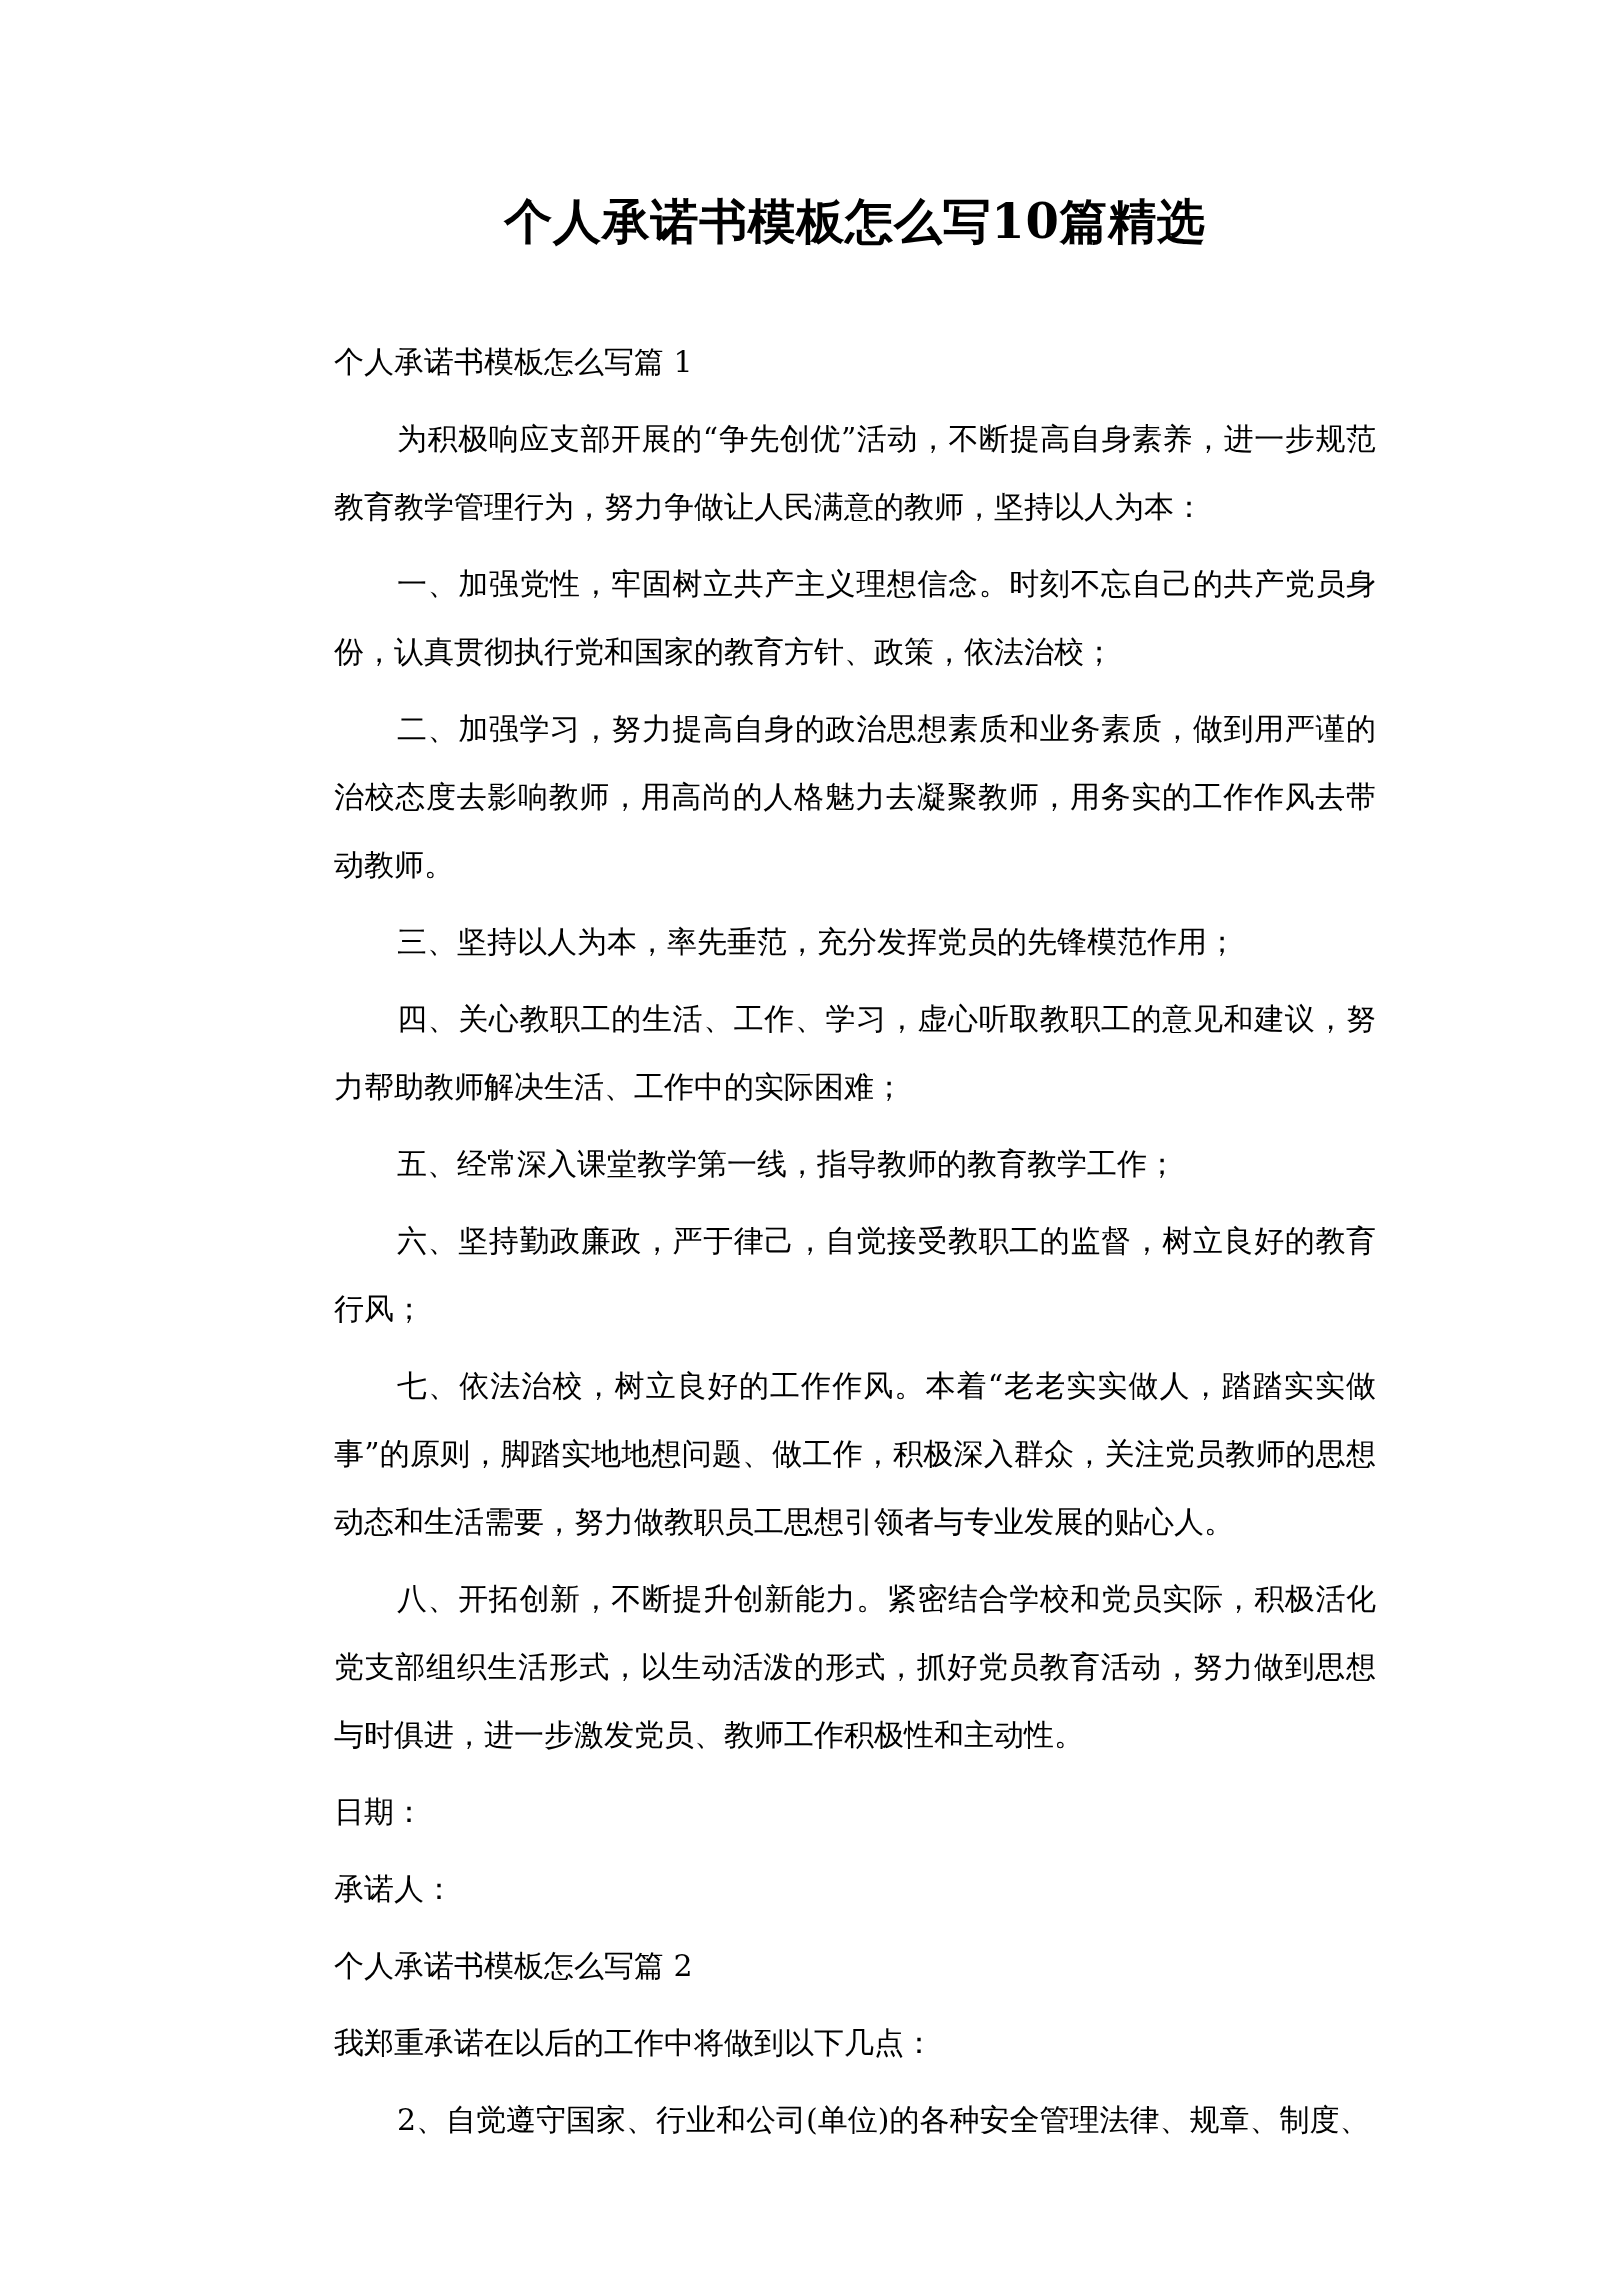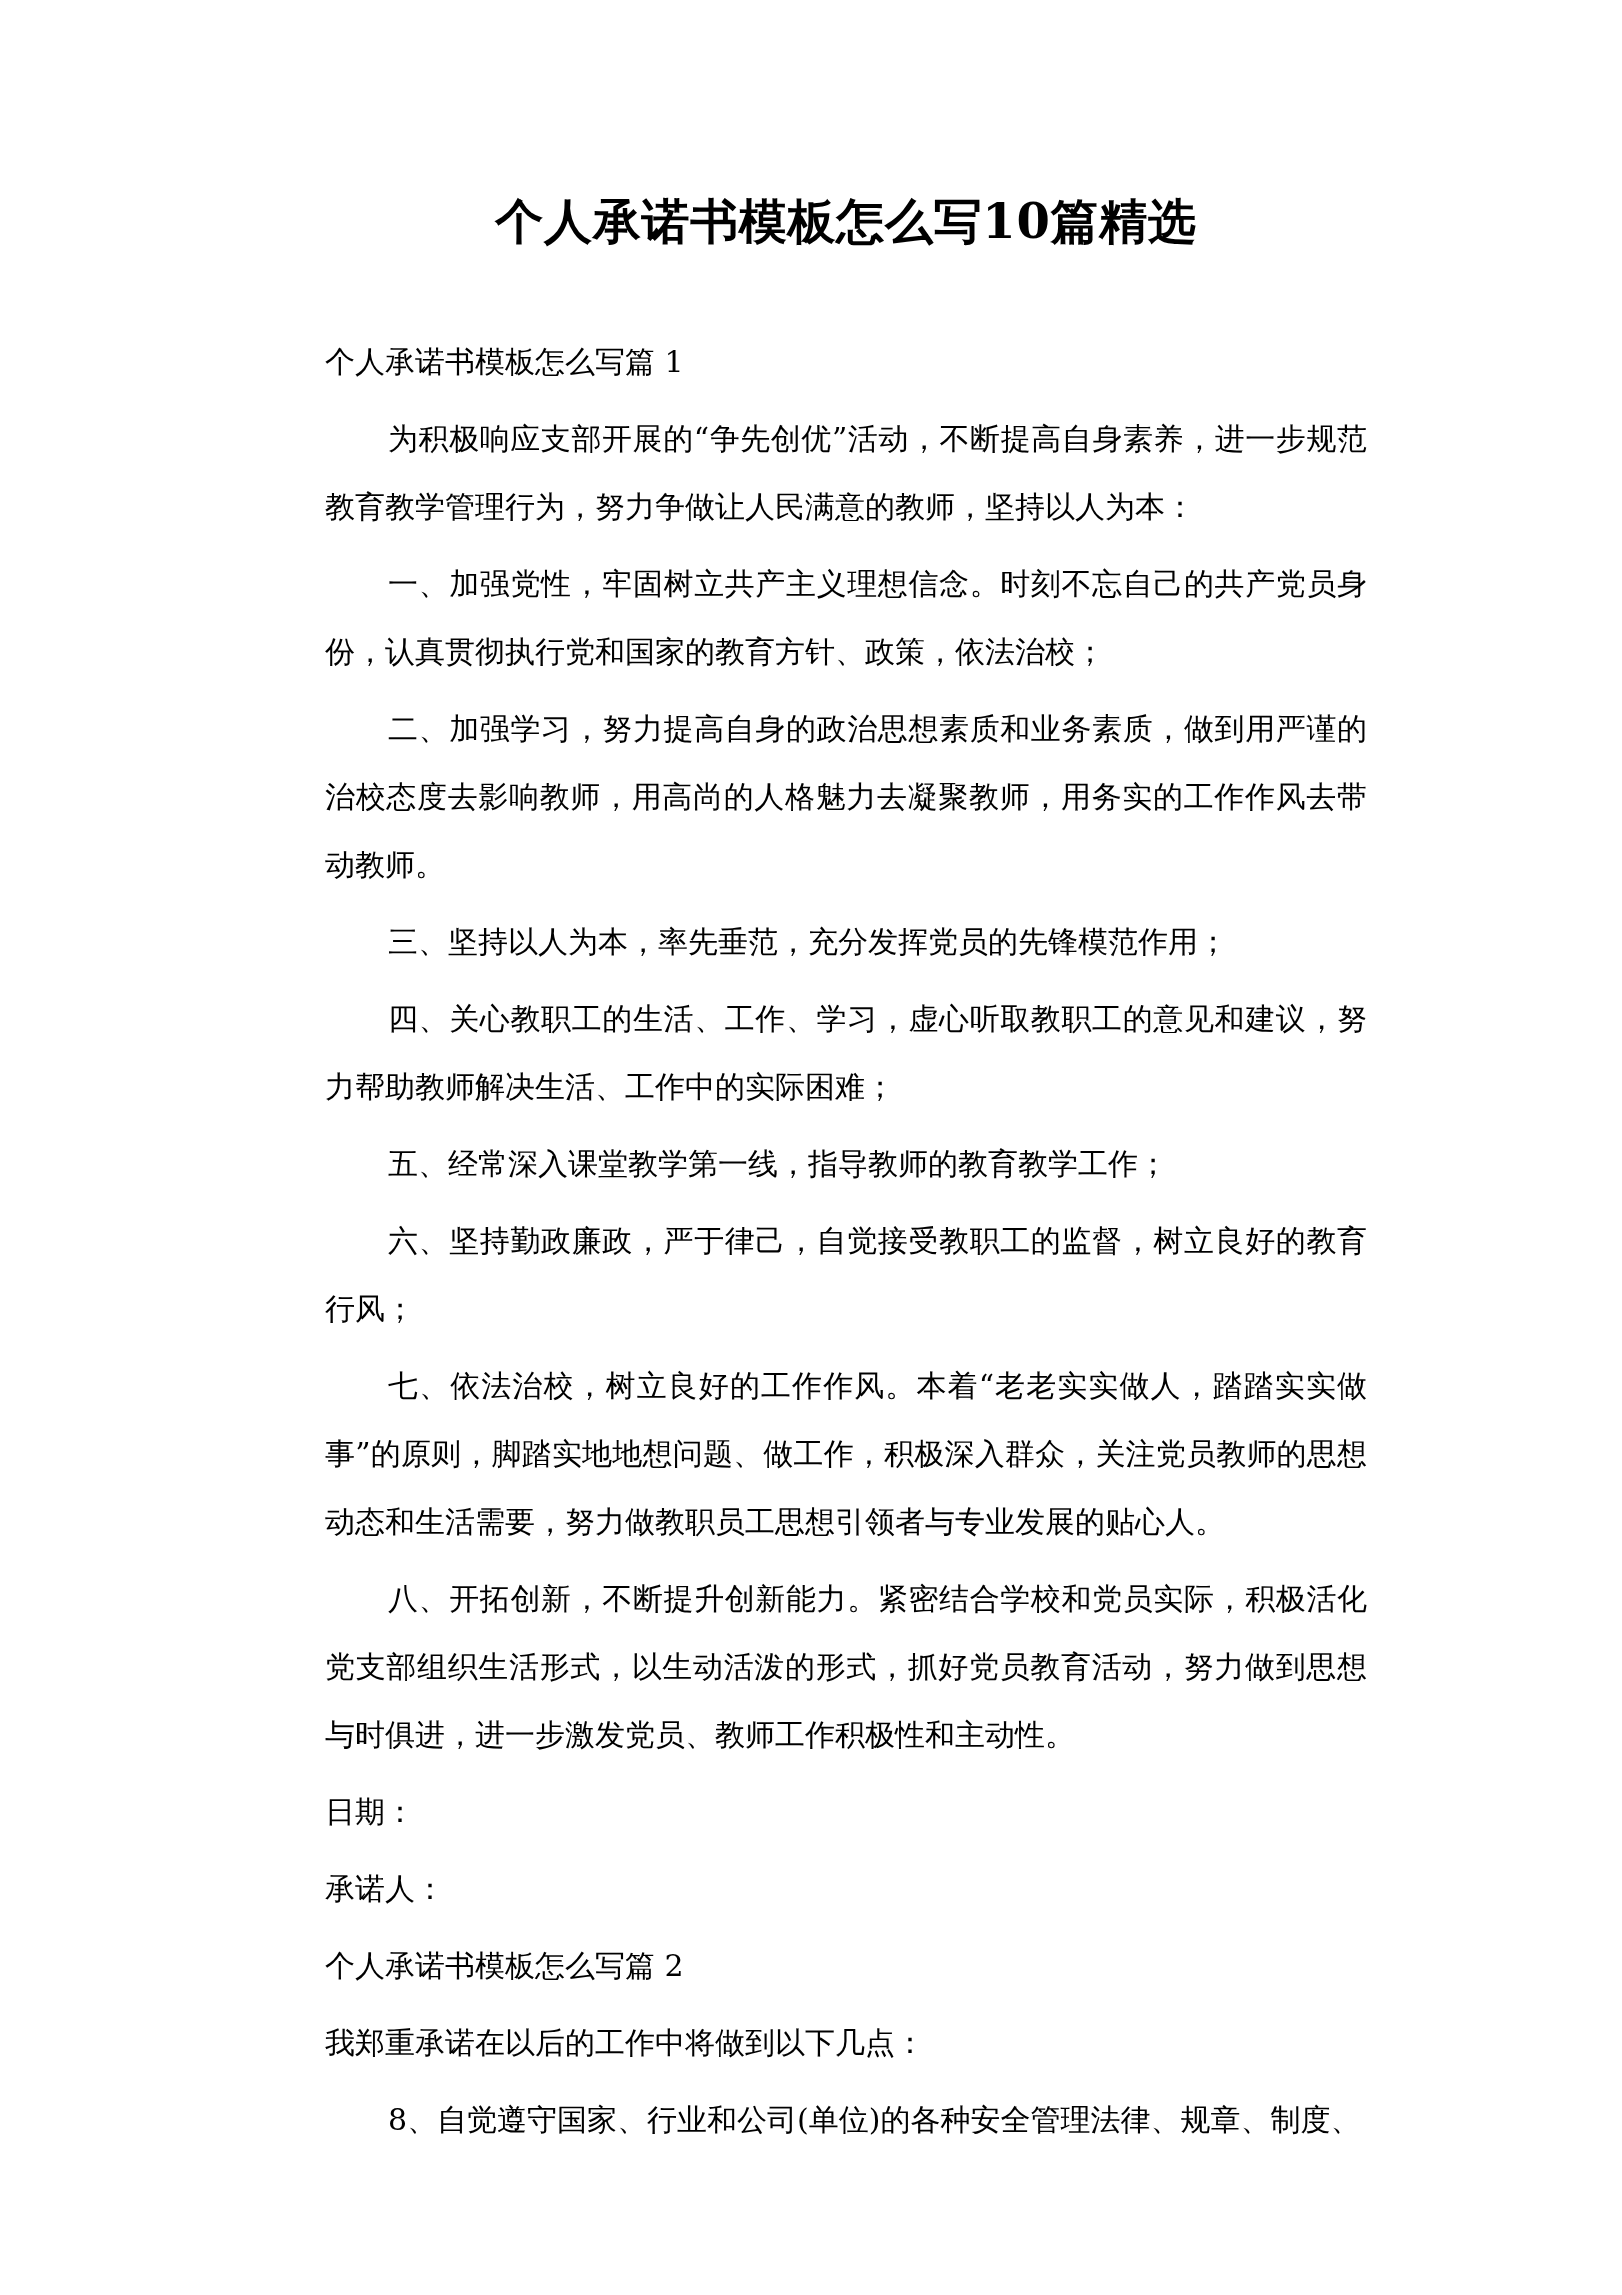--- a/index.html
+++ b/index.html
@@ -12,21 +12,21 @@
     width: 1623px;
     height: 2295px;
     position: relative;
     font-family: "DejaVu Serif", "Liberation Serif", serif;
     color: #000000;
     overflow: hidden;
   }
 
   .page {
     position: absolute;
-    left: 8px;
+    left: 17px;
     top: 0;
     width: 1318px;
     height: 2295px;
     background: #ffffff;
   }
 
   .content {
     position: absolute;
     left: 308px;
     top: 0;
@@ -105,18 +105,18 @@
 
       <p class="para noindent">日期：</p>
 
       <p class="para noindent">承诺人：</p>
 
       <p class="para noindent">个人承诺书模板怎么写篇 2</p>
 
       <p class="para noindent">我郑重承诺在以后的工作中将做到以下几点：</p>
 
 
-      <p class="para indent tail">8、自觉遵守国家、行业和公司(单位)的各种安全管理法律、规章、制度、</p>
+      <p class="para indent tail">2、自觉遵守国家、行业和公司(单位)的各种安全管理法律、规章、制度、</p>
 
     </div>
   </div>
 </div>
 
 
 </body></html>

